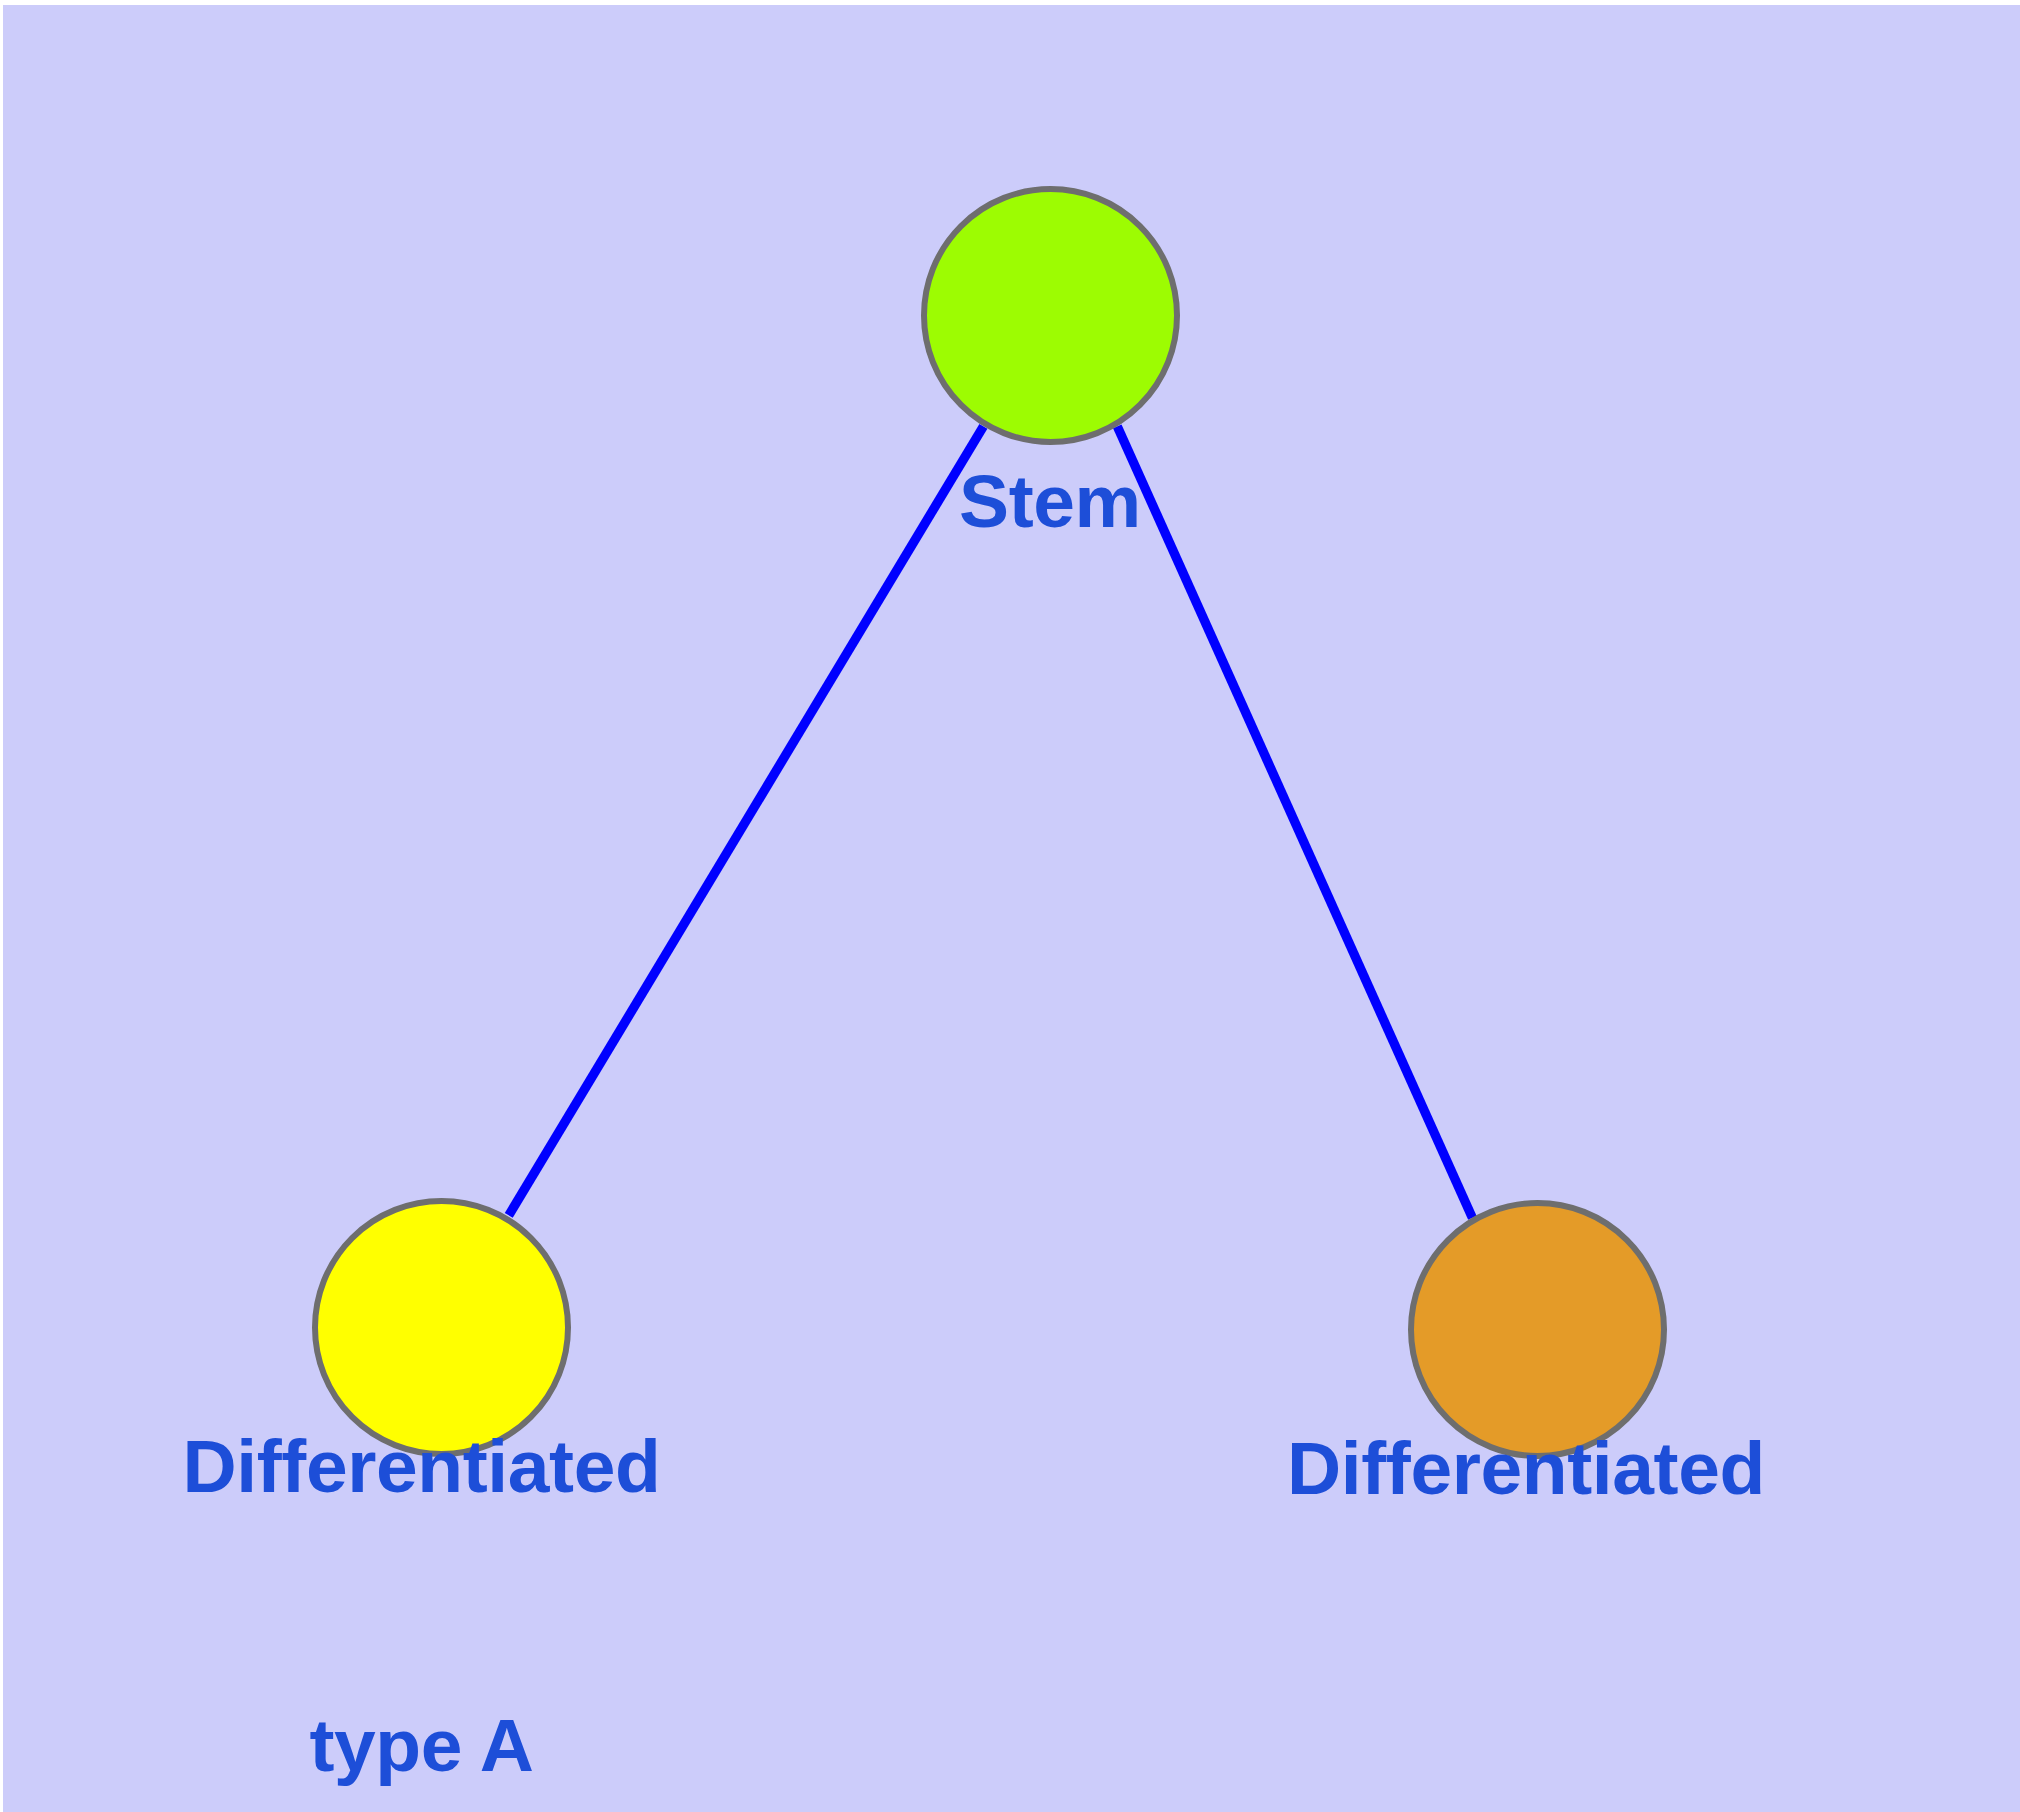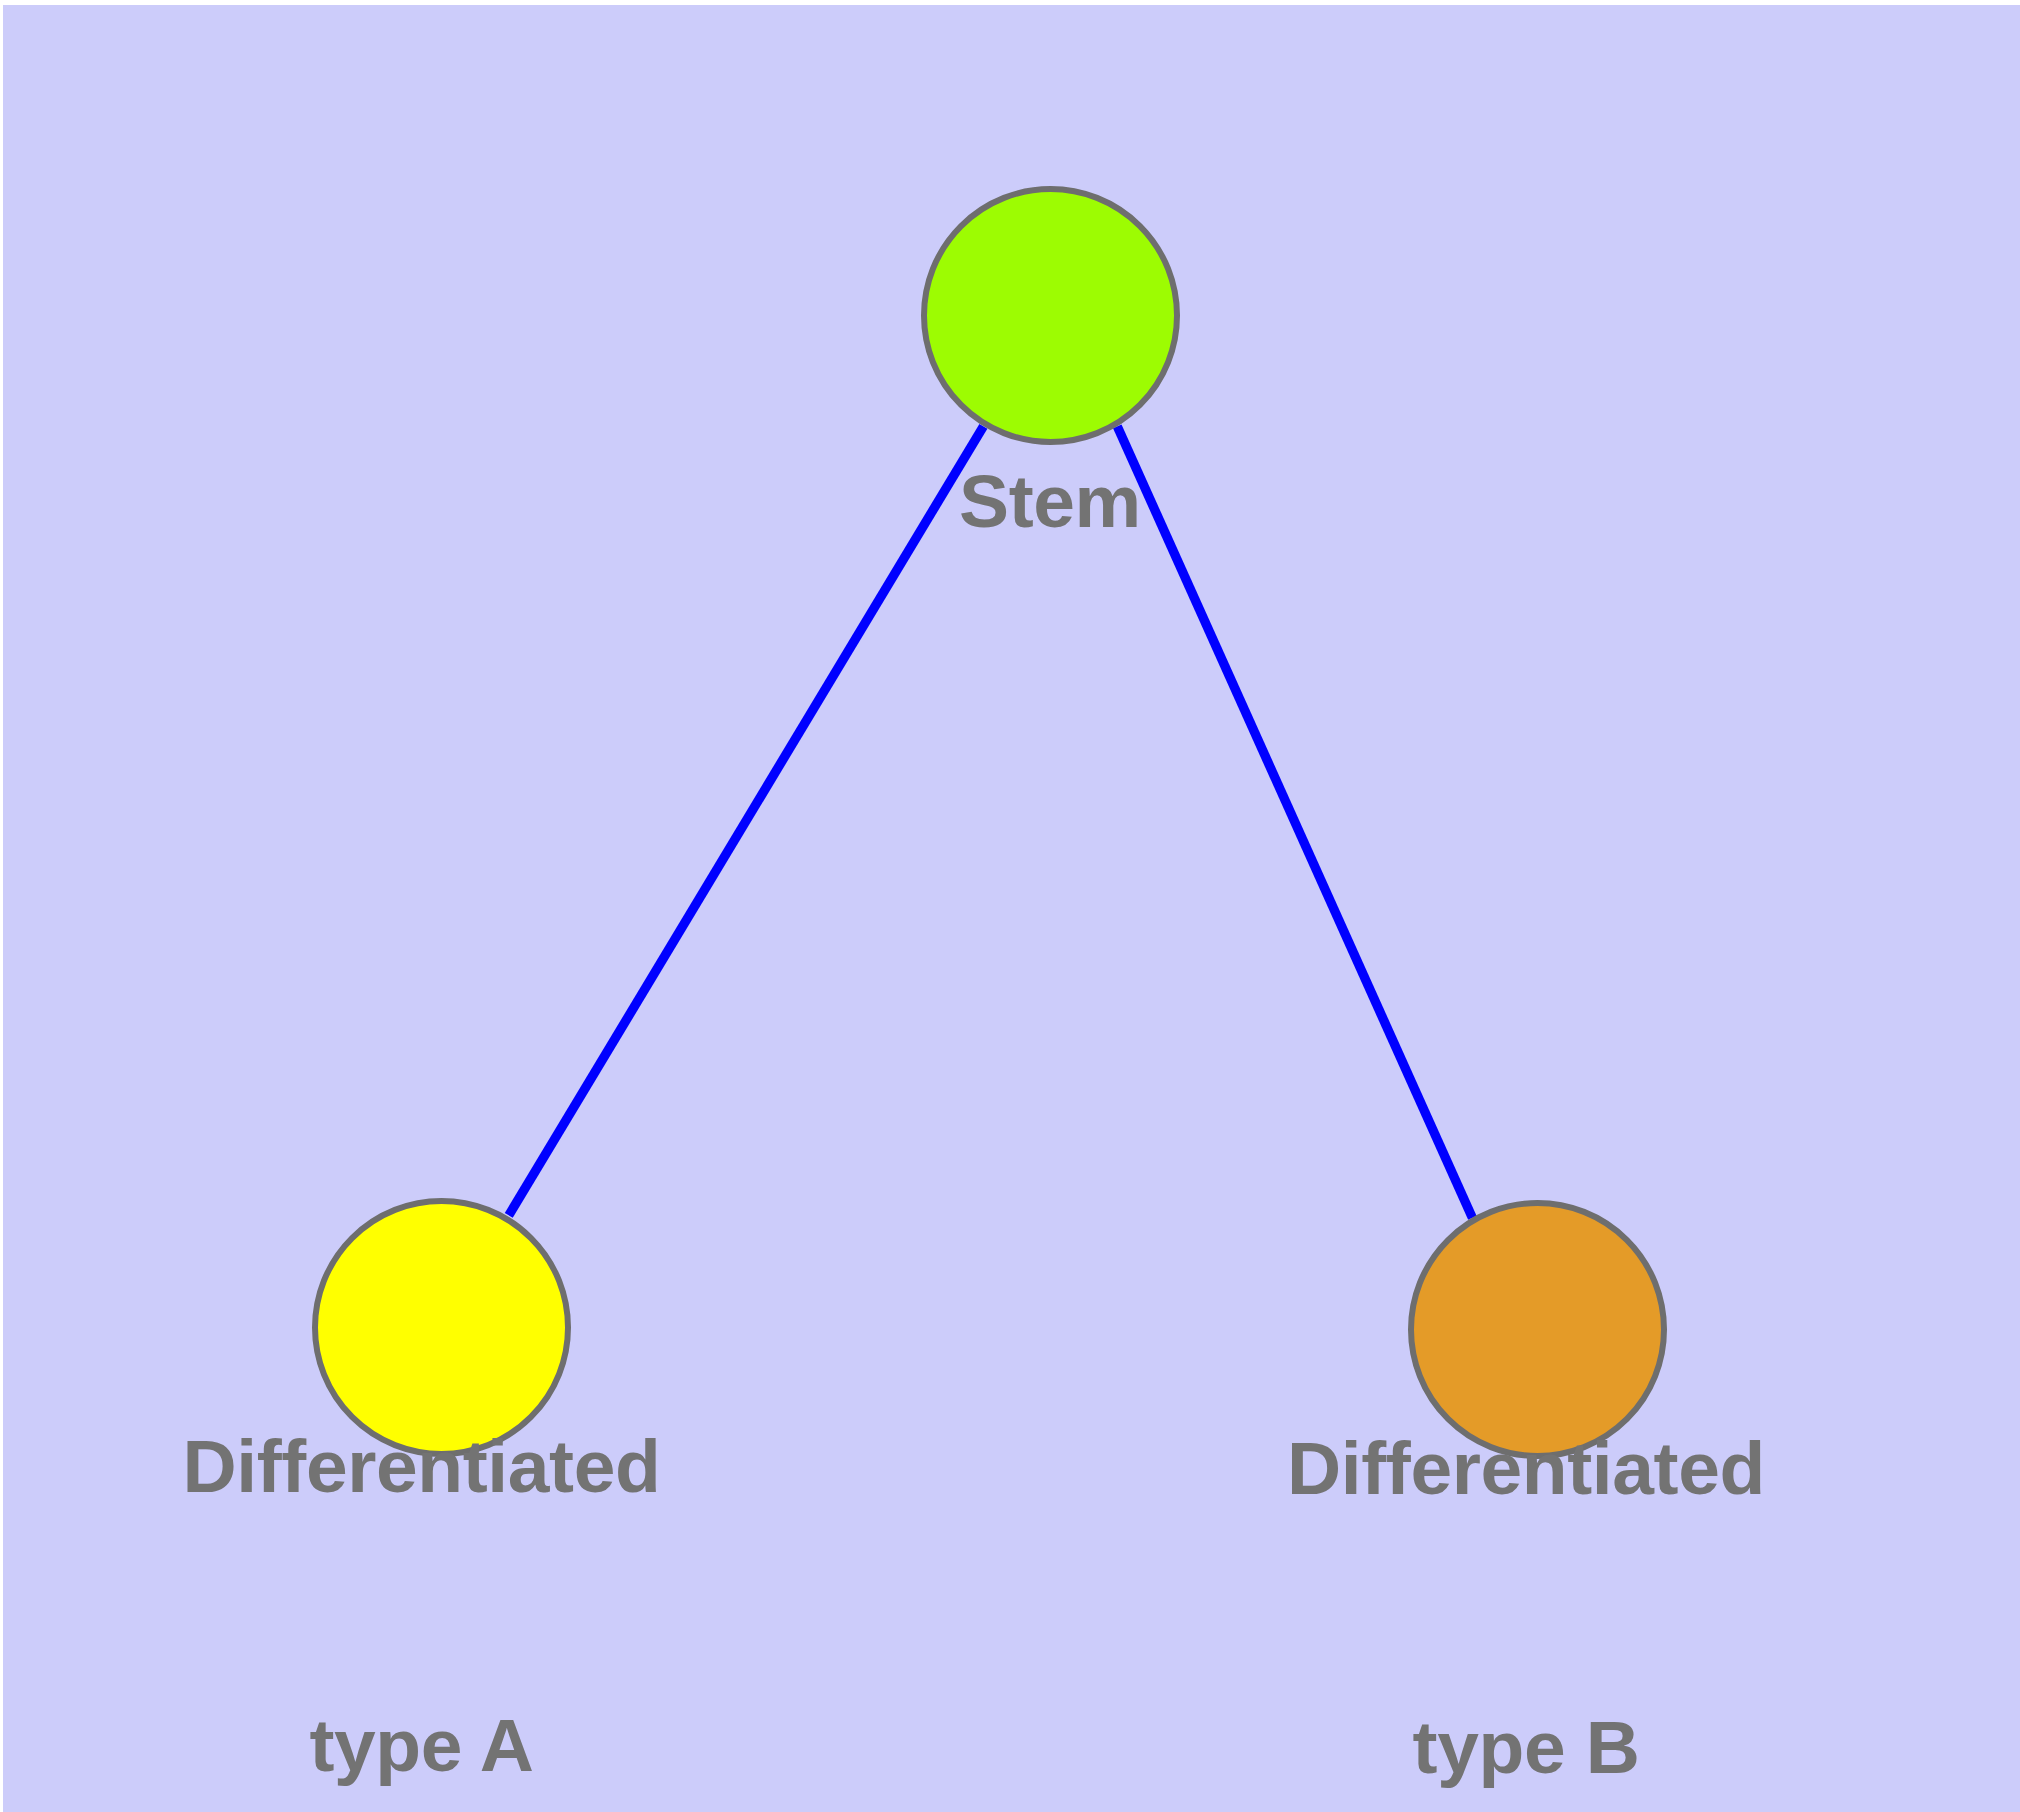--- a/index.html
+++ b/index.html
@@ -40,21 +40,21 @@
   }
   .node {
     position: absolute;
     border-radius: 50%;
     box-sizing: border-box;
     border: 6px solid #6e6e6e;
   }
   .node-label {
     position: absolute;
     text-align: center;
-    color: #737373;
+    color: #1d4ed8;
     font-weight: bold;
     font-size: 75px;
     line-height: 93px;
     white-space: pre;
     letter-spacing: -0.4px;
     pointer-events: none;
   }
   #node-stem {
     left: 921px;
     top: 186px;
@@ -114,18 +114,17 @@
       <div>Stem</div>
     </div>
 
     <div class="node-label" id="label-diff-a">
       <div>Differentiated</div>
       <div>type A</div>
     </div>
 
     <div class="node-label" id="label-diff-b">
       <div>Differentiated</div>
-      <div>type B</div>
     </div>
 
   </div>
 </div>
 
 
 </body></html>

